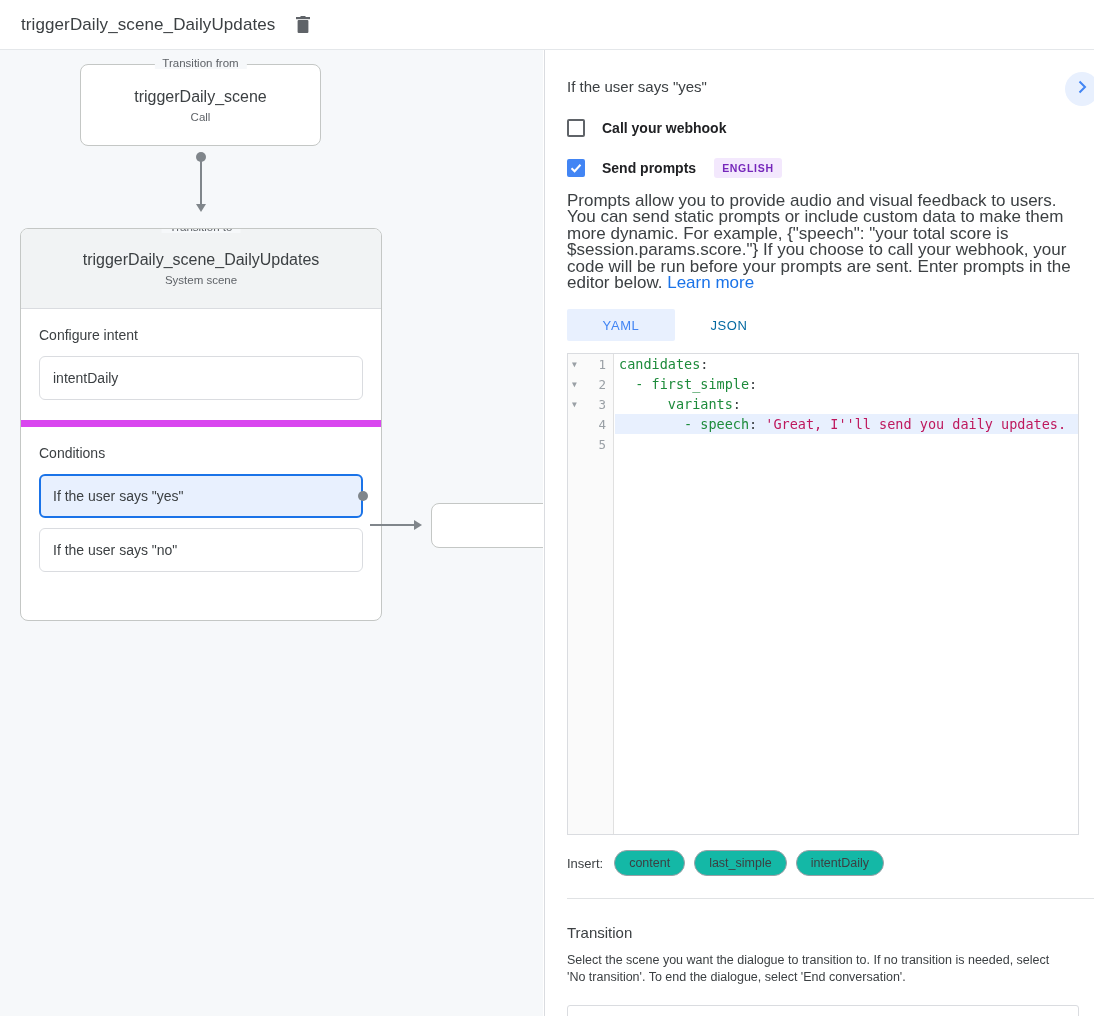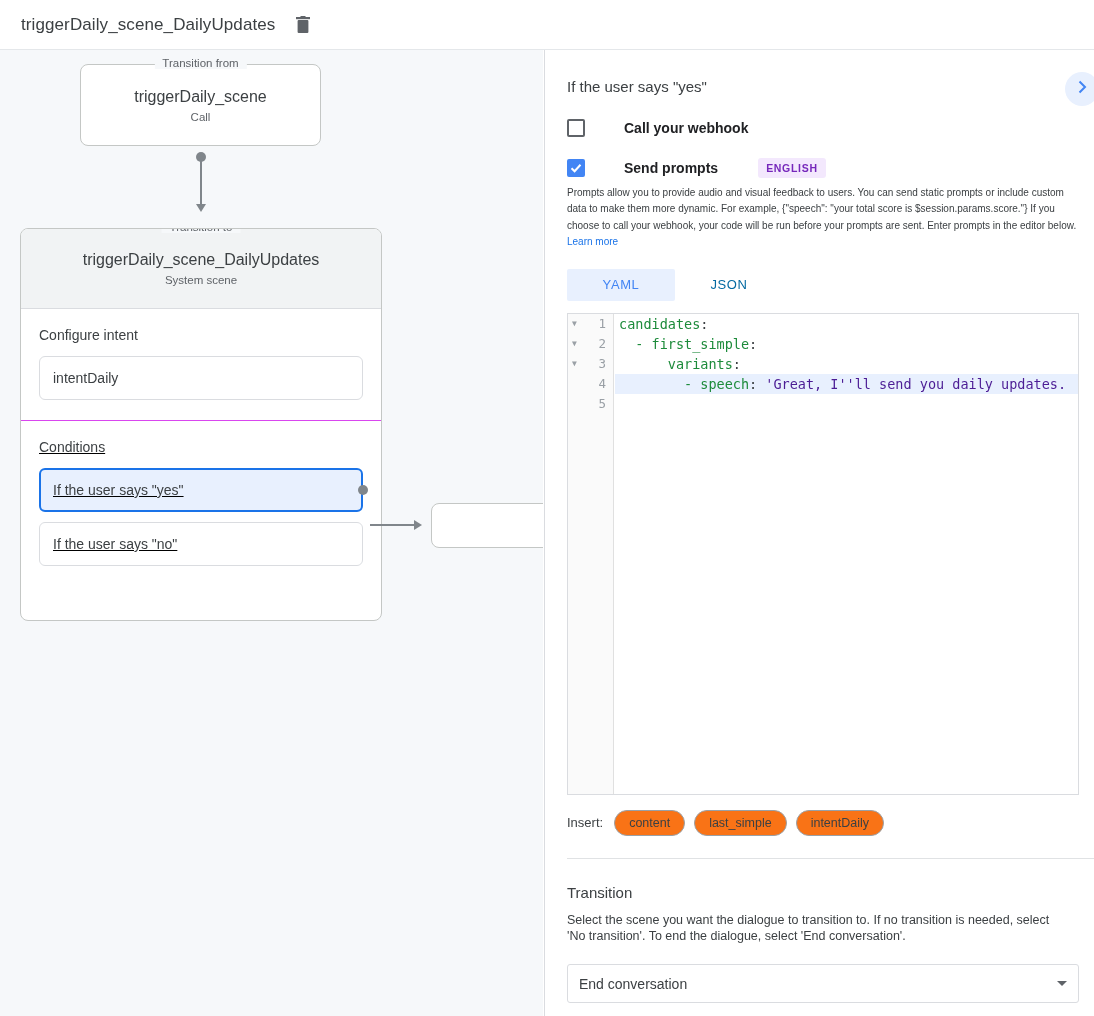--- a/index.html
+++ b/index.html
@@ -101,21 +101,21 @@
   #node-to-header {
     height: 80px; background: #f1f3f4;
     border-bottom: 1px solid #dadce0;
     display: flex; flex-direction: column; align-items: center;
     justify-content: center;
   }
   #node-to-header .node-title { font-size: 16px; color: #3c4043; }
   #node-to-header .node-sub { font-size: 11.5px; color: #5f6368; margin-top: 5px; }
 
   .section-block { padding: 18px 18px 20px 18px; }
-  .section-block + .section-block { border-top: 1px solid #d946ef; text-decoration: underline; }
+  .section-block + .section-block { border-top: 7px solid #d946ef; }
   .section-label { font-size: 14px; color: #3c4043; margin-bottom: 13px; }
 
   .field-card {
     border: 1px solid #dadce0; border-radius: 6px;
     height: 44px; display: flex; align-items: center;
     padding: 0 13px; font-size: 14px; color: #3c4043; background: #fff;
     cursor: pointer;
   }
   .cond-card { position: relative; margin-bottom: 10px; }
   .cond-card.selected {
@@ -159,21 +159,21 @@
   }
 
   #expand-btn {
     position: absolute; right: -4px; top: 22px;
     width: 34px; height: 34px; border-radius: 50%;
     background: #e8f0fe; display: flex; align-items: center;
     justify-content: center; cursor: pointer;
   }
 
   .checkbox-row {
-    display: flex; align-items: center; padding-left: 22px; cursor: pointer; gap: 22px;
+    display: flex; align-items: center; padding-left: 22px; cursor: pointer;
   }
   #row-webhook { margin-top: 24px; }
   #row-prompts { margin-top: 21px; }
   .cbox {
     width: 18px; height: 18px; border: 2px solid #5f6368;
     border-radius: 2px; flex: none; background: #fff;
   }
   .cbox.checked {
     background: #4285f4; border-color: #4285f4;
     display: flex; align-items: center; justify-content: center;
@@ -181,22 +181,22 @@
   .checkbox-label {
     margin-left: 17px; font-size: 14px; color: #202124; font-weight: bold;
   }
   #lang-badge {
     margin-left: 18px; background: #f3e8fd; color: #7627bb;
     font-size: 10.5px; font-weight: bold; letter-spacing: .7px;
     padding: 4px 8px; border-radius: 3px;
   }
 
   #prompts-desc {
-    margin: 7px 18px 0 22px; width: 512px;
-    font-size: 10px; line-height: 16.4px; color: #3c4043;
+    margin: 15px 18px 0 22px; width: 512px;
+    font-size: 17px; line-height: 16.4px; color: #3c4043;
   }
   #prompts-desc a { color: #1a73e8; text-decoration: none; }
 
   
   #editor-tabs {
     display: flex; margin: 18px 0 0 22px; gap: 0;
   }
   .etab {
     width: 108px; height: 32px; display: flex; align-items: center;
     justify-content: center; font-size: 13px; color: #0369a1;
@@ -224,31 +224,31 @@
     display: flex; align-items: center; font-size: 8px; color: #9aa0a6;
   }
   #code-area {
     position: absolute; left: 47px; top: 0; right: 0; height: 100%;
     white-space: pre; overflow: hidden;
   }
   .code-row { height: 20px; line-height: 20px; padding-left: 4px; }
   .code-row.active { background: #e8f0fe; }
   .tok-key { color: #1d8b3b; }
   .tok-punc { color: #3c4043; }
-  .tok-str { color: #4c1d95; }
+  .tok-str { color: #be185d; }
 
   
   #insert-row {
     display: flex; align-items: center; margin: 15px 0 0 22px; gap: 9px;
   }
   #insert-label { font-size: 13px; color: #3c4043; margin-right: 2px; }
   .chip {
     border: 1px solid #9aa0a6; border-radius: 14px; height: 26px;
     padding: 0 14px; display: flex; align-items: center;
-    font-size: 12.5px; color: #3c4043; cursor: pointer; background: #f97316;
+    font-size: 12.5px; color: #3c4043; cursor: pointer; background: #14b8a6;
   }
 
   #panel-divider {
     margin: 22px 0 0 22px; width: 550px; height: 1px; background: #e0e2e4;
   }
 
   #transition-section { padding: 25px 0 1px 22px; }
   #transition-title { font-size: 15px; color: #3c4043; }
   #transition-desc {
     margin-top: 11px; width: 500px;

